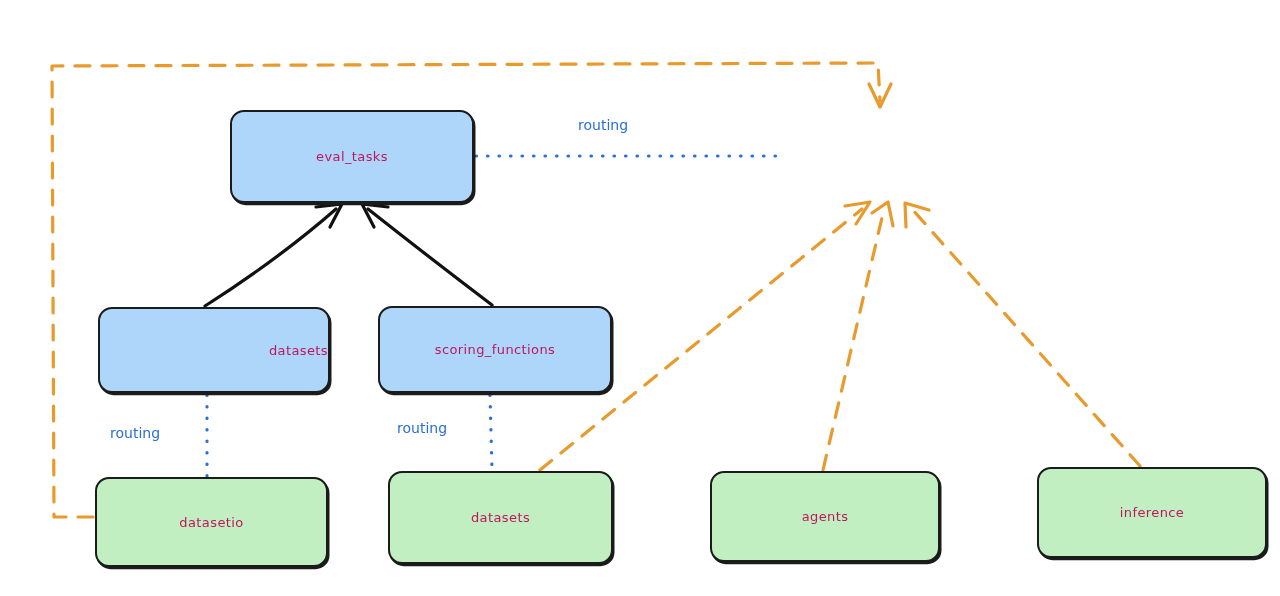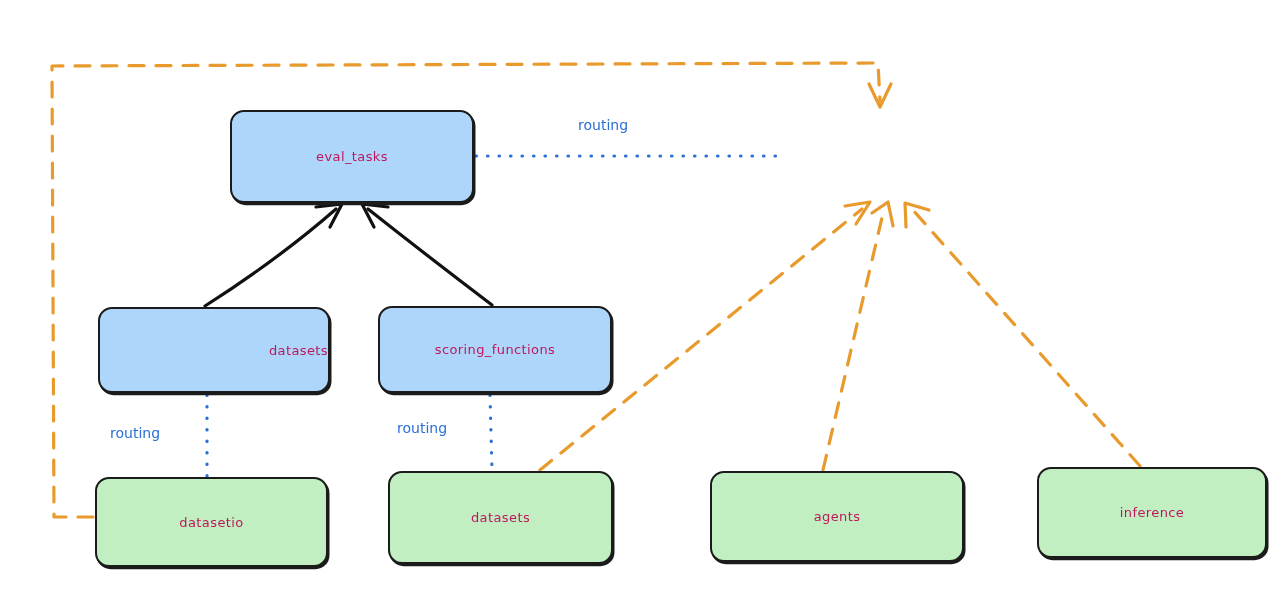--- a/index.html
+++ b/index.html
@@ -123,21 +123,21 @@
   </div>
 
   <div class="node provider" style="left:95px; top:477px; width:233px; height:90px;">
     <span class="node-label">datasetio</span>
   </div>
 
   <div class="node provider" style="left:388px; top:471px; width:225px; height:93px;">
     <span class="node-label">datasets</span>
   </div>
 
-  <div class="node provider" style="left:710px; top:471px; width:254px; height:91px;">
+  <div class="node provider" style="left:710px; top:471px; width:230px; height:91px;">
     <span class="node-label">agents</span>
   </div>
 
   <div class="node provider" style="left:1025px; top:467px; width:230px; height:91px;margin-left:12px;">
     <span class="node-label">inference</span>
   </div>
 
   <div class="edge-label" style="left:578px; top:117px;">routing</div>
 
   <div class="edge-label" style="left:110px; top:425px;">routing</div>

